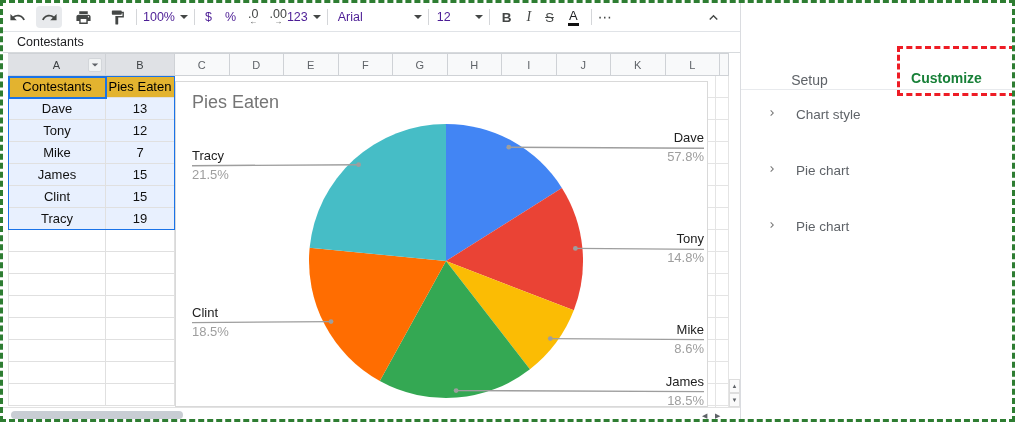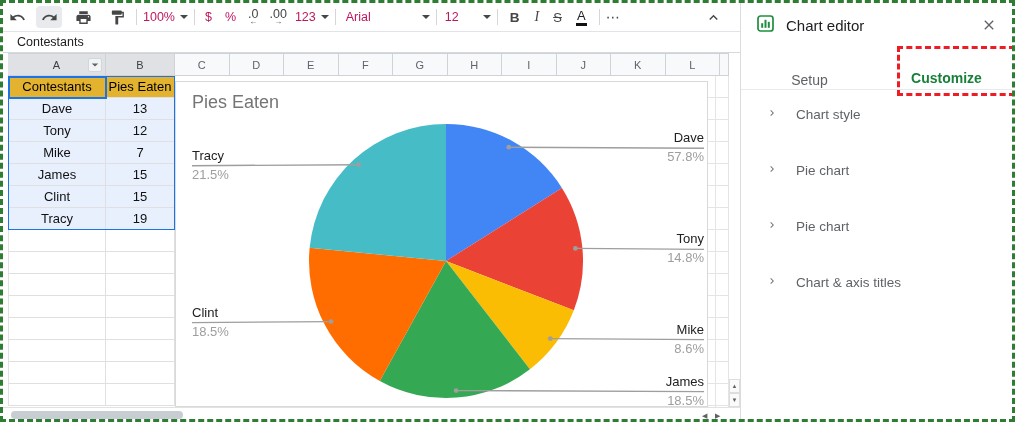--- a/index.html
+++ b/index.html
@@ -6,21 +6,21 @@
   html,body { background:#fff; }
   body { font-family:"Liberation Sans", sans-serif; }
   #app { position:relative; width:1015px; height:422px; border:3px dashed #2e7d32; background:#fff; overflow:hidden; }
 
   
   .toolbar { position:absolute; left:0; top:0; width:737px; height:28px; display:flex; align-items:center; background:#fff; }
   .tb-icon { width:26px; height:22px; display:flex; align-items:center; justify-content:center; border-radius:4px; flex:0 0 auto; }
   .tb-icon svg { width:17px; height:17px; fill:#444746; }
   .tb-icon.active { background:#e8eaed; }
   .tb-sep { width:1px; height:16px; background:#d4d6d9; margin:0 6px; flex:0 0 auto; }
-  .tb-text { font-size:12.5px; color:#be185d; display:flex; align-items:center; gap:5px; flex:0 0 auto; }
+  .tb-text { font-size:12.5px; color:#4c1d95; display:flex; align-items:center; gap:5px; flex:0 0 auto; }
   .caret { width:0; height:0; border-left:4px solid transparent; border-right:4px solid transparent; border-top:4.5px solid #444746; display:inline-block; }
   .dec { display:flex; flex-direction:column; align-items:center; line-height:10px; font-size:12.5px; color:#444746; }
   .dec .mini { font-size:8px; line-height:6px; }
   .fmt-b { font-weight:bold; font-size:13.5px; color:#444746; }
   .fmt-i { font-style:italic; font-family:"Liberation Serif", serif; font-size:14px; color:#444746; }
   .fmt-s { text-decoration:line-through; font-size:13px; color:#444746; }
   .fmt-a { font-size:13px; color:#202124; display:flex; flex-direction:column; align-items:center; line-height:13px; }
   .fmt-a .bar { width:11px; height:3px; background:#111; margin-top:1px; }
   .more-dots { font-size:14px; color:#444746; letter-spacing:1px; }
 
@@ -127,21 +127,21 @@
         <span>%</span>
       </span>
     <span class="dec" style="margin-left:12px">
         <span>.0</span>
         <span class="mini">←</span>
       </span>
     <span class="dec" style="margin-left:11px">
         <span>.00</span>
         <span class="mini">→</span>
       </span>
-    <span class="tb-text" style="margin-left:8px">
+    <span class="tb-text" style="margin-left:0">
       <span>123</span>
         <span class="caret"></span>
     </span>
     <span class="tb-sep"></span>
     <span class="tb-text" style="width:84px; justify-content:space-between; margin-left:4px">
       <span>Arial</span>
         <span class="caret"></span>
     </span>
     <span class="tb-sep"></span>
     <span class="tb-text" style="width:46px; justify-content:space-between; margin-left:2px">
@@ -335,36 +335,20 @@
         <path d="M 270 179 L 203.81 298.95 A 137 137 0 0 1 133.64 165.74 Z" fill="#FF6D01"></path>
         <line x1="155.0" y1="239.6" x2="16" y2="240.6" stroke="#9e9e9e" stroke-width="1.4"></line>
         <circle cx="155.0" cy="239.6" r="2.4" fill="#9e9e9e"></circle>
         <path d="M 270 179 L 133.64 165.74 A 137 137 0 0 1 270.00 42.00 Z" fill="#46BDC6"></path>
         <line x1="182.6" y1="82.7" x2="16" y2="83.7" stroke="#9e9e9e" stroke-width="1.4"></line>
         <circle cx="182.6" cy="82.7" r="2.4" fill="#9e9e9e"></circle>
       </svg>
     </div>
 
   <div class="panel">
-    <div class="panel-head">
-      <span class="ce-icon">
-        <svg viewBox="0 0 17 17">
-            <rect x="1" y="1" width="15" height="15" rx="2.5" fill="none" stroke="#1e8e3e" stroke-width="1.7"></rect>
-            <rect x="4.2" y="8.2" width="2" height="4.6" fill="#1e8e3e"></rect>
-            <rect x="7.5" y="4.8" width="2" height="8" fill="#1e8e3e"></rect>
-            <rect x="10.8" y="6.8" width="2" height="6" fill="#1e8e3e"></rect>
-          </svg>
-      </span>
-      <span class="panel-title">Chart editor</span>
-      <span class="close-btn">
-        <svg viewBox="0 0 24 24">
-            <path d="M19 6.4 17.6 5 12 10.6 6.4 5 5 6.4 10.6 12 5 17.6 6.4 19 12 13.4 17.6 19 19 17.6 13.4 12z"></path>
-          </svg>
-      </span>
-    </div>
     <div class="tabs">
       <div class="tab inactive">
         <span class="tab-label">Setup</span>
       </div>
       <div class="tab active">
         <span class="tab-label">Customize</span>
         <span class="tab-underline"></span>
       </div>
     </div>
     <div class="annotation-box"></div>
@@ -380,21 +364,15 @@
               <path d="M10 6 8.6 7.4l4.6 4.6-4.6 4.6L10 18l6-6z"></path>
             </svg></span>
         <span class="sec-label">Pie chart</span>
       </div>
       <div class="section">
         <span class="chev"><svg viewBox="0 0 24 24">
               <path d="M10 6 8.6 7.4l4.6 4.6-4.6 4.6L10 18l6-6z"></path>
             </svg></span>
         <span class="sec-label">Pie chart</span>
       </div>
-      <div class="section">
-        <span class="chev"><svg viewBox="0 0 24 24">
-              <path d="M10 6 8.6 7.4l4.6 4.6-4.6 4.6L10 18l6-6z"></path>
-            </svg></span>
-        <span class="sec-label">Chart &amp; axis titles</span>
-      </div>
     </div>
   </div>
 </div>
 
 </body></html>

